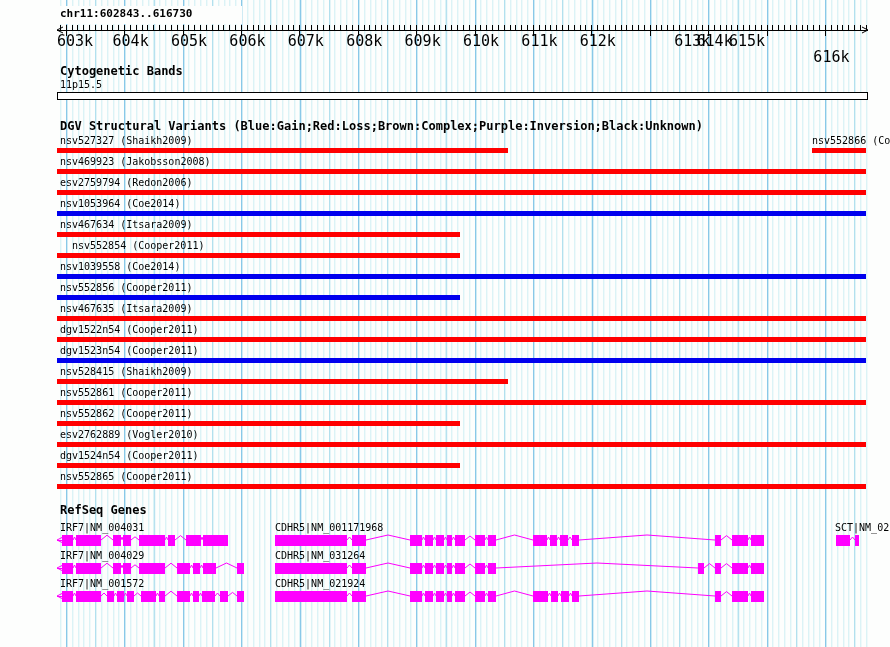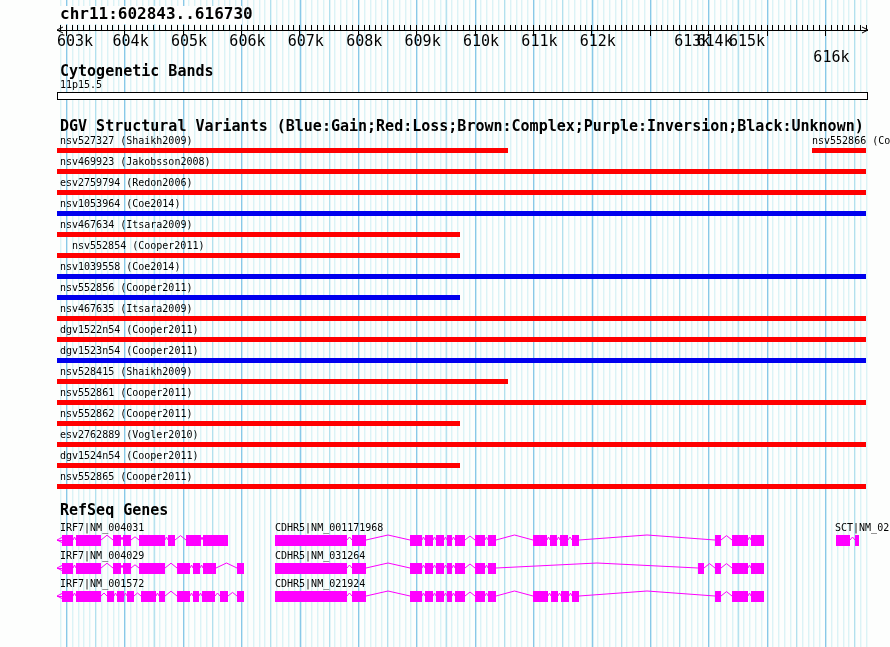--- a/index.html
+++ b/index.html
@@ -13,24 +13,24 @@
     position:absolute; left:57px; top:0; width:811px; height:647px;
     background-image:
       repeating-linear-gradient(90deg, #7fc2e6 0, #7fc2e6 1px, transparent 1px, transparent 58.4px),
       repeating-linear-gradient(90deg, #a9dcec 0, #a9dcec 1px, transparent 1px, transparent 29.2px),
       repeating-linear-gradient(90deg, #cdeef3 0, #cdeef3 1px, transparent 1px, transparent 5.84px);
     background-position: 9.2px 0, 9.2px 0, 3.3px 0;
   }
   #gfx{position:absolute; left:0; top:0; z-index:2;}
   .txt{position:absolute; white-space:pre; z-index:3; line-height:11px;}
   .lbl{font-size:10px;}
-  .sec-title{font-size:15px; font-weight:bold;}
+  .sec-title{font-size:12px; font-weight:bold;}
   .chr-label{
     position:absolute; left:57px; top:6px; z-index:3;
-    font-size:16px; font-weight:bold; line-height:12px;
+    font-size:11px; font-weight:bold; line-height:12px;
     background:#fdfefd; width:185px; height:18px; padding:2px 0 0 3px; box-sizing:border-box;
   }
   .tick-label{position:absolute; font-size:15px; z-index:3; line-height:10px;}
   .band-rect{
     position:absolute; left:57px; top:92px; width:809px; height:6px;
     background:#ffffff; border:1.5px solid #000; z-index:2;
   }
   .cyto-title{left:60px; top:66px;}
   .band-label{left:60px; top:79px;}
   .dgv-title{left:60px; top:121px;}

